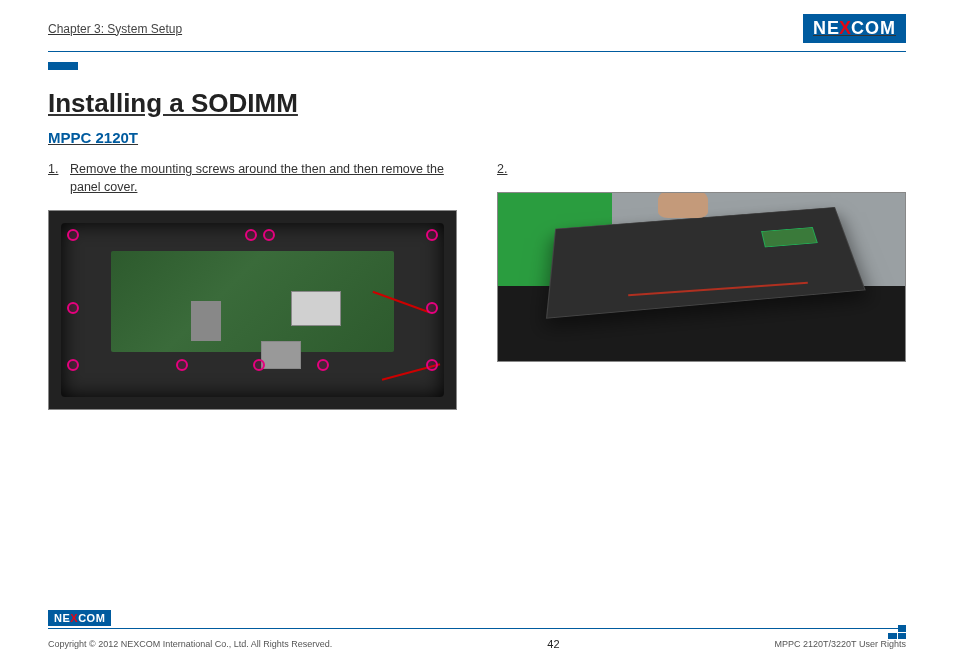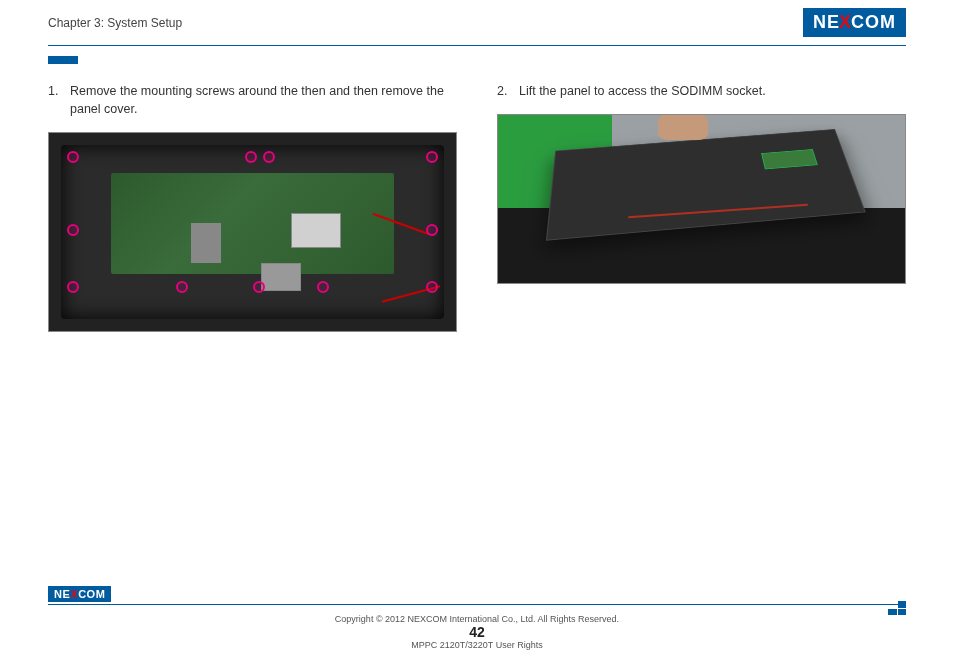--- a/index.html
+++ b/index.html
@@ -5,21 +5,22 @@
   * { margin: 0; padding: 0; box-sizing: border-box; }
   body {
     font-family: "Segoe UI", Arial, sans-serif;
     background: #fff;
     width: 954px;
     height: 672px;
     position: relative;
     color: #333;
   }
   .page {
-    padding: 8px 48px 0 48px;
+    padding: 14px 48px 0 48px;
+    text-decoration: underline;
   }
   .header {
     display: flex;
     justify-content: space-between;
     align-items: center;
     padding-bottom: 6px;
   }
   .chapter {
     font-size: 12px;
     color: #444;
@@ -178,51 +179,52 @@
   }
   .footer-sq div { background: #005b9f; }
   .footer-sq div:first-child { background: transparent; }
   .footer-row {
     display: flex;
     justify-content: space-between;
     align-items: center;
     font-size: 9px;
     color: #555;
     margin-top: 6px;
-    flex-direction: column;
   }
   .footer-logo {
     background: #005b9f;
     color: #fff;
     font-weight: bold;
     font-size: 11px;
     padding: 2px 6px;
     letter-spacing: 0.5px;
     display: inline-flex;
     align-items: center;
     margin-bottom: 2px;
   }
   .footer-logo .x { color: #e30613; }
-  .page-num { font-weight: bold; font-size: 14px; color: #222; }
+  .page-num { font-weight: normal; font-size: 11px; color: #222; }
 </style>
 </head>
 <body>
 
 <div class="page">
   <div class="header">
     <div class="chapter">Chapter 3: System Setup</div>
     <div class="logo-box">
       <span>NE</span>
         <span class="x">X</span>
         <span>COM</span>
     </div>
   </div>
   <div class="header-line"></div>
   <div class="tab-marker"></div>
 
+  <h1>Installing a SODIMM</h1>
+  <h2>MPPC 2120T</h2>
 
   <div class="columns">
     <div class="col">
       <div class="step">
         <span class="step-num">1.</span>
         <span>Remove the mounting screws around the then and then remove the panel cover.</span>
       </div>
       <div class="photo left">
         <div class="chassis">
           <div class="board">
@@ -243,21 +245,20 @@
           <div class="screw-dot" style="bottom:26px; right:6px;"></div>
           <div class="screw-dot" style="top:45%; left:6px;"></div>
           <div class="screw-dot" style="top:45%; right:6px;"></div>
         </div>
       </div>
     </div>
 
     <div class="col">
       <div class="step">
         <span class="step-num">2.</span>
-        <span>Lift the panel to access the SODIMM socket.</span>
       </div>
       <div class="photo right">
         <div class="bg-green"></div>
         <div class="bg-gray"></div>
         <div class="bg-dark"></div>
         <div class="lifted-panel">
           <div class="sodimm"></div>
         </div>
         <div class="hand"></div>
         <div class="red-cable"></div>

